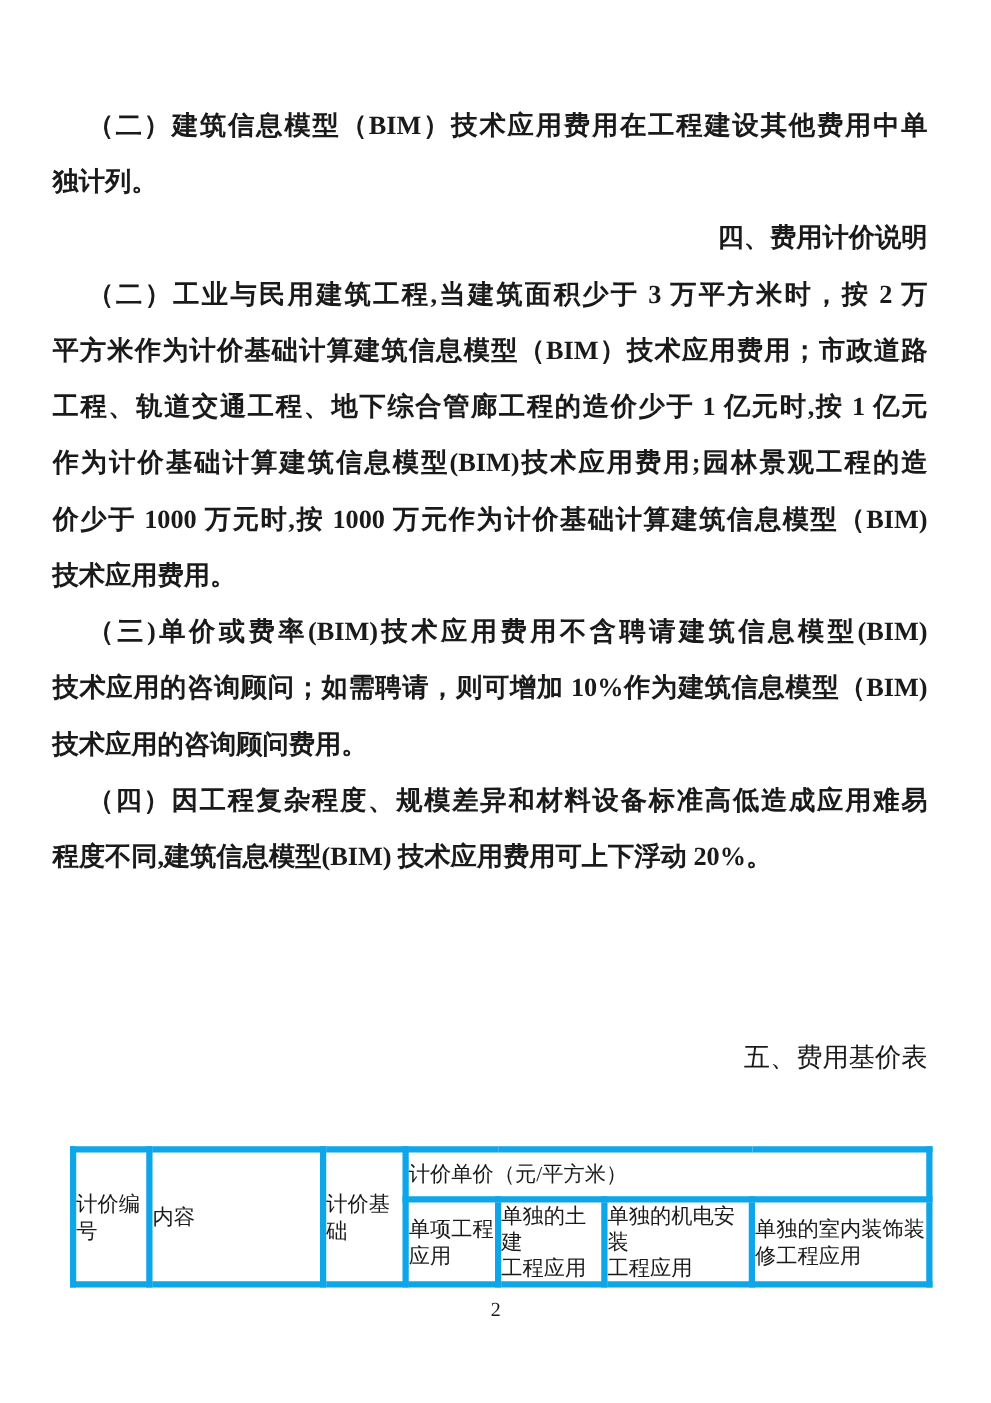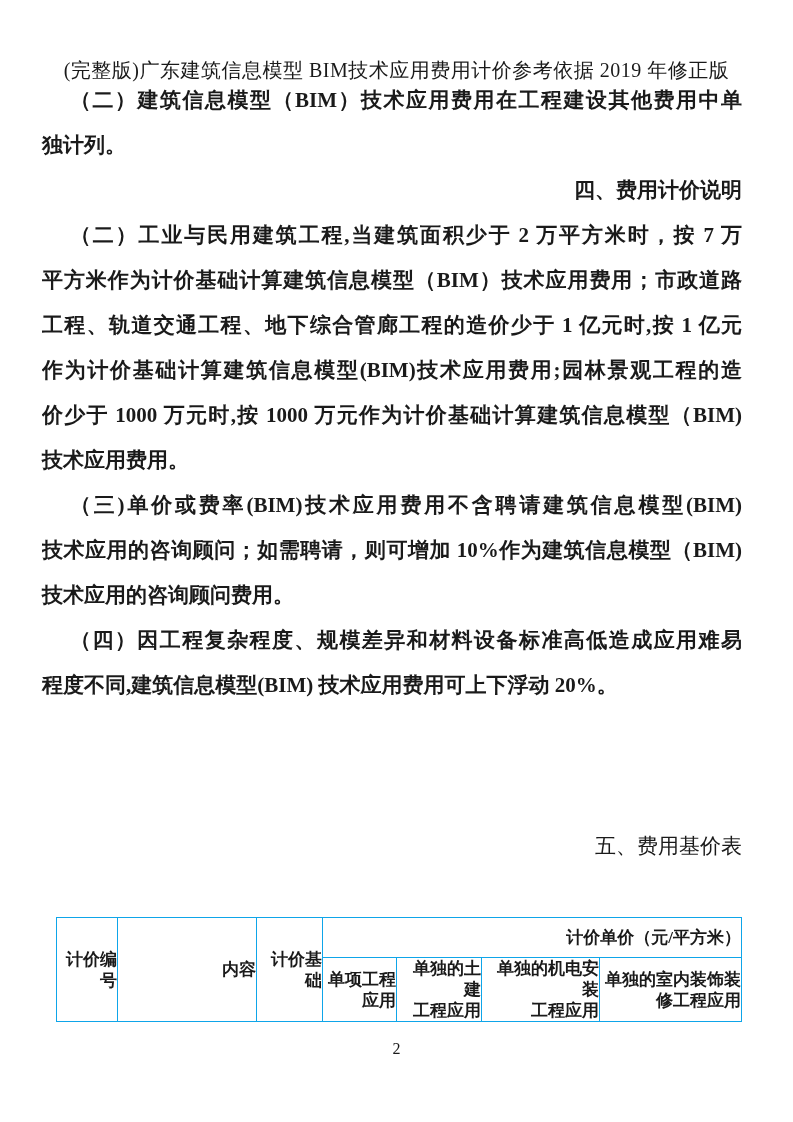--- a/index.html
+++ b/index.html
@@ -41,48 +41,47 @@
   }
   .fee-table{
     position:absolute;top:917px;left:56px;
     border-collapse:collapse;
     table-layout:fixed;
     width:685px;
     font-size:17px;
     color:#1a1a1a;
   }
   .fee-table td,.fee-table th{
-    border:1px solid #0ea5e9;
+    border:5px solid #0ea5e9;
     padding:0;
-    text-align:right;
+    text-align:left;
     vertical-align:middle;
-    font-weight:bold;
+    font-weight:normal;
     white-space:pre-line;
     line-height:21px;
   }
   .row-group{height:40px;}
   .row-sub{height:46px;}
   .page-number{
     position:absolute;top:1038px;left:0;right:0;
     text-align:center;
     font-size:16px;line-height:22px;
   }
 </style>
 </head>
 <body>
 
 <div class="page">
 
-  <div class="doc-title">(完整版)广东建筑信息模型 BIM技术应用费用计价参考依据 2019 年修正版</div>
 
   <div class="body-text">
     <div class="line just indent">（二）建筑信息模型（BIM）技术应用费用在工程建设其他费用中单</div>
     <div class="line">独计列。</div>
     <div class="line indent">四、费用计价说明</div>
-    <div class="line just indent">（二）工业与民用建筑工程,当建筑面积少于 2 万平方米时，按 7 万</div>
+    <div class="line just indent">（二）工业与民用建筑工程,当建筑面积少于 3 万平方米时，按 2 万</div>
     <div class="line just">平方米作为计价基础计算建筑信息模型（BIM）技术应用费用；市政道路</div>
     <div class="line just">工程、轨道交通工程、地下综合管廊工程的造价少于 1 亿元时,按 1 亿元</div>
     <div class="line just">作为计价基础计算建筑信息模型(BIM)技术应用费用;园林景观工程的造</div>
     <div class="line just">价少于 1000 万元时,按 1000 万元作为计价基础计算建筑信息模型（BIM)</div>
     <div class="line">技术应用费用。</div>
     <div class="line just indent">（三)单价或费率(BIM)技术应用费用不含聘请建筑信息模型(BIM)</div>
     <div class="line just">技术应用的咨询顾问；如需聘请，则可增加 10%作为建筑信息模型（BIM)</div>
     <div class="line">技术应用的咨询顾问费用。</div>
     <div class="line just indent">（四）因工程复杂程度、规模差异和材料设备标准高低造成应用难易</div>
     <div class="line">程度不同,建筑信息模型(BIM) 技术应用费用可上下浮动 20%。</div>

